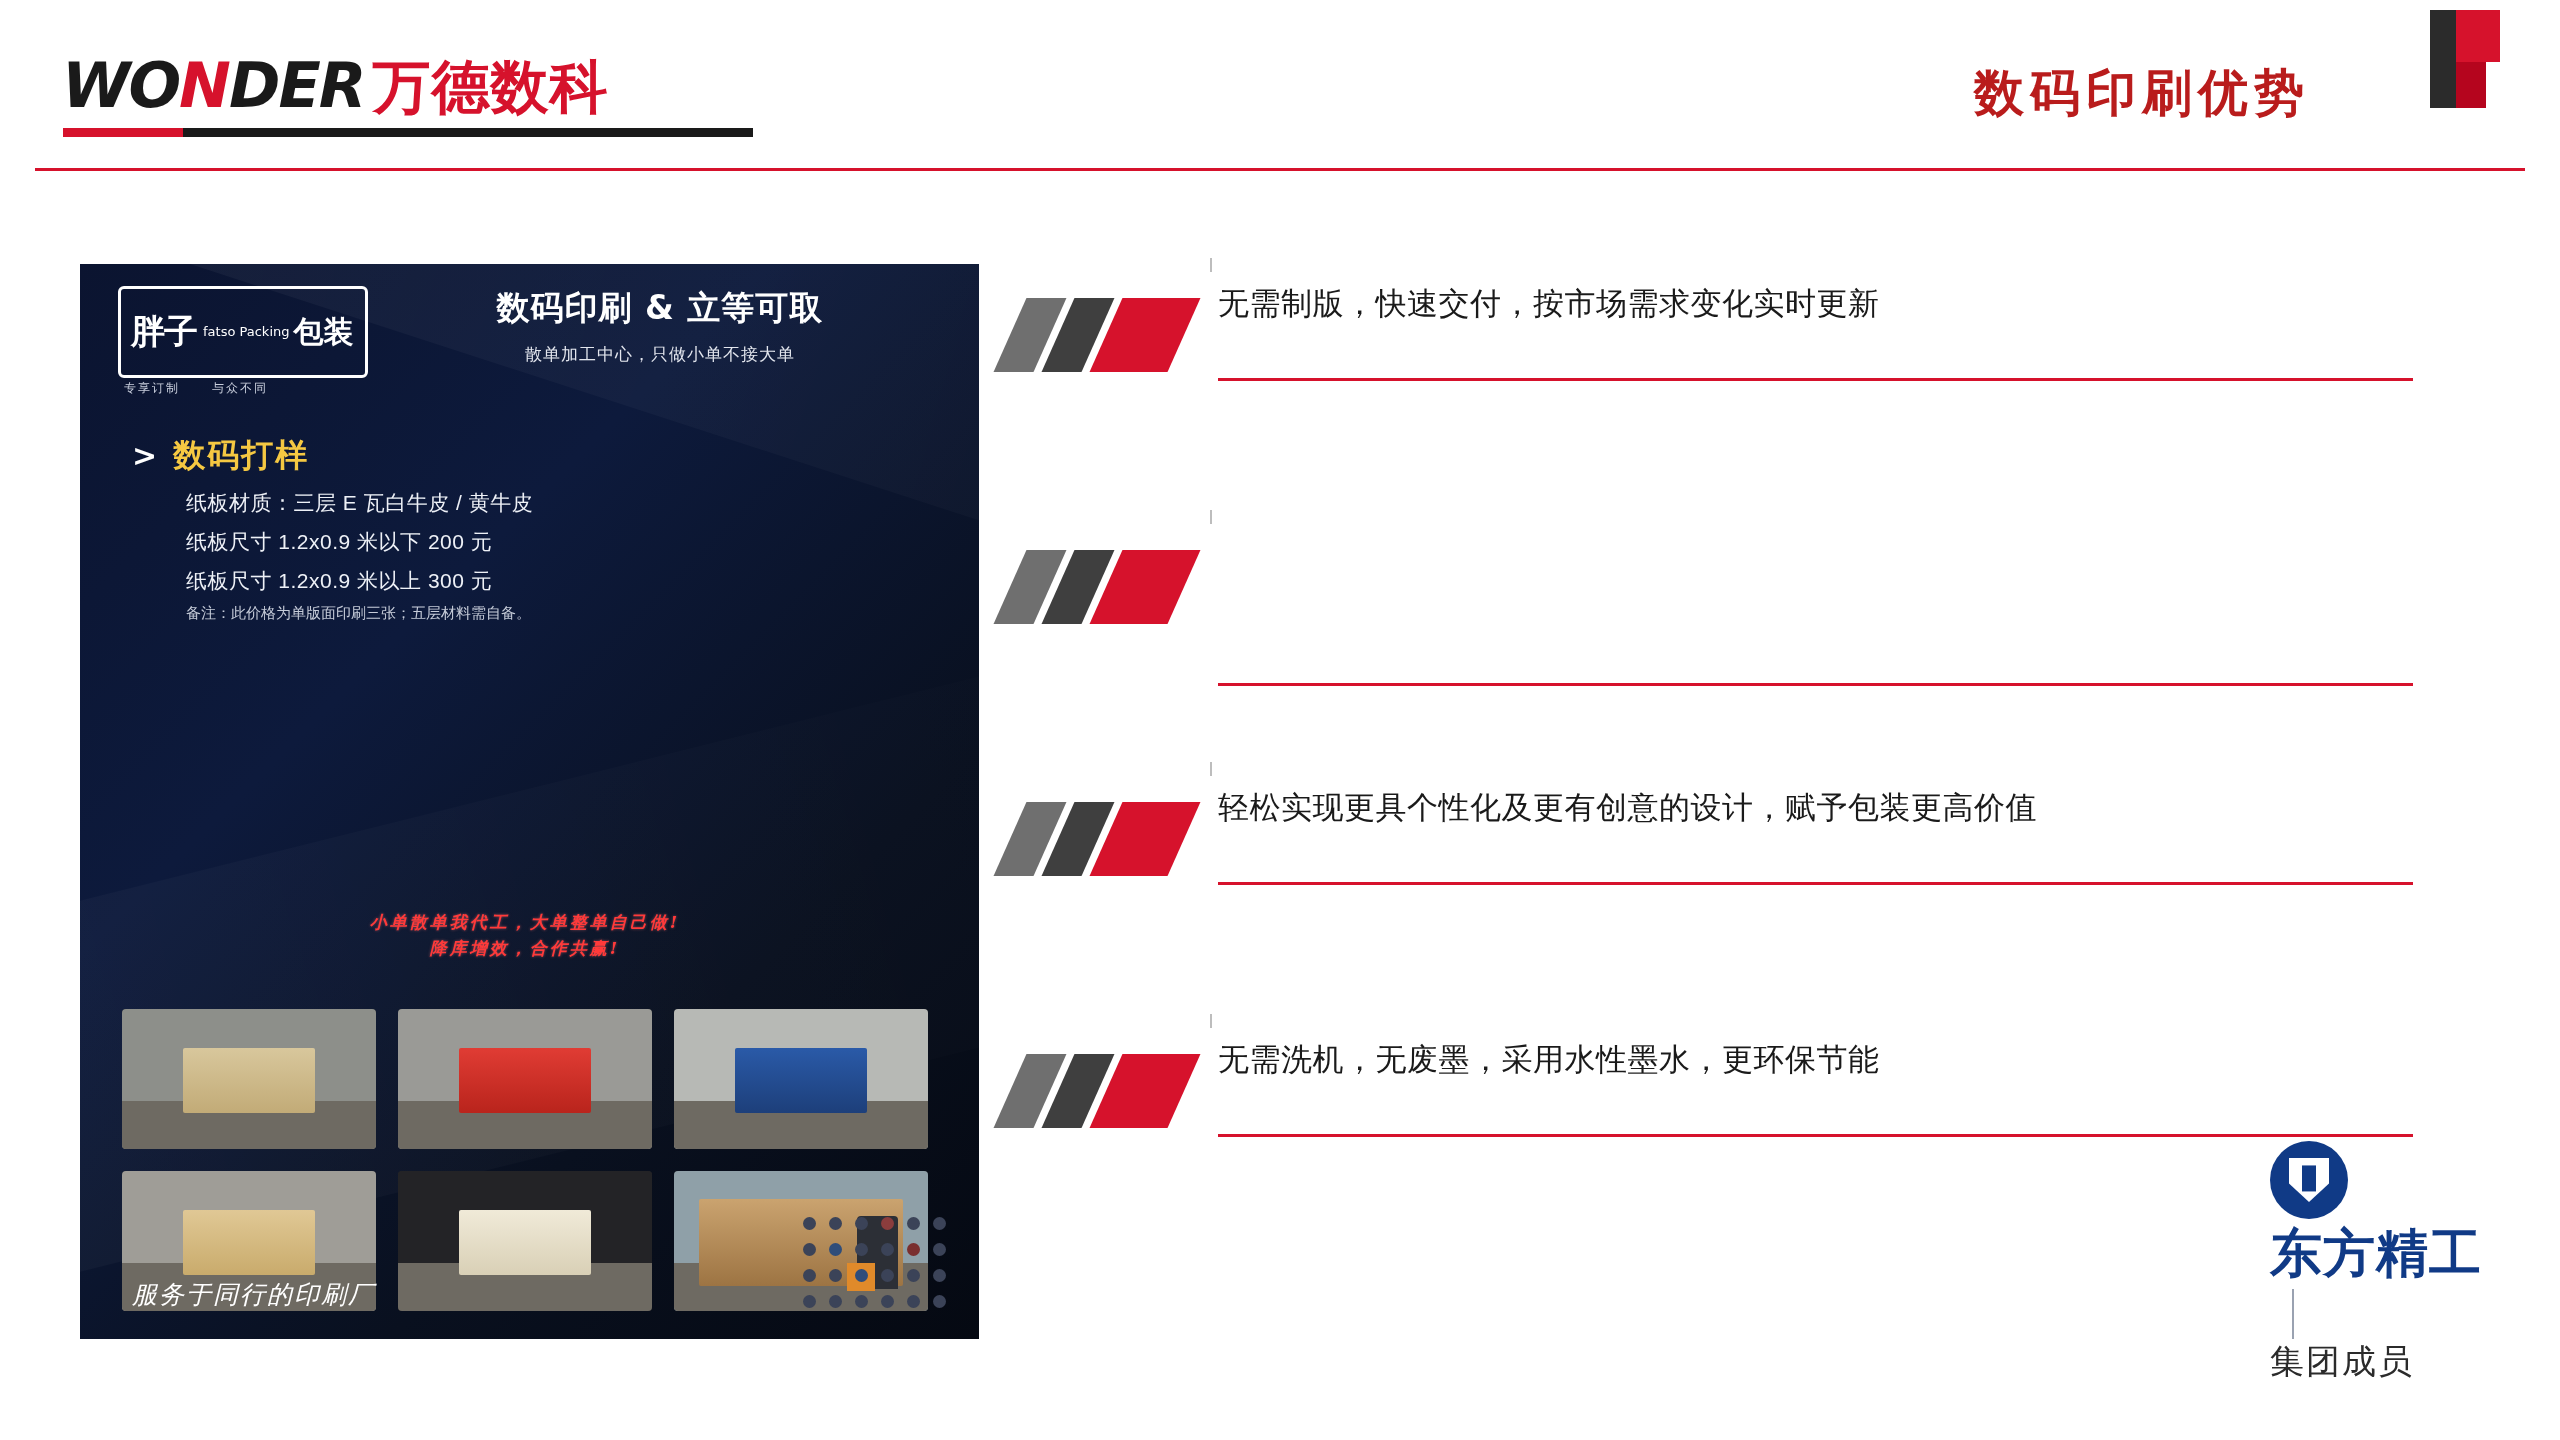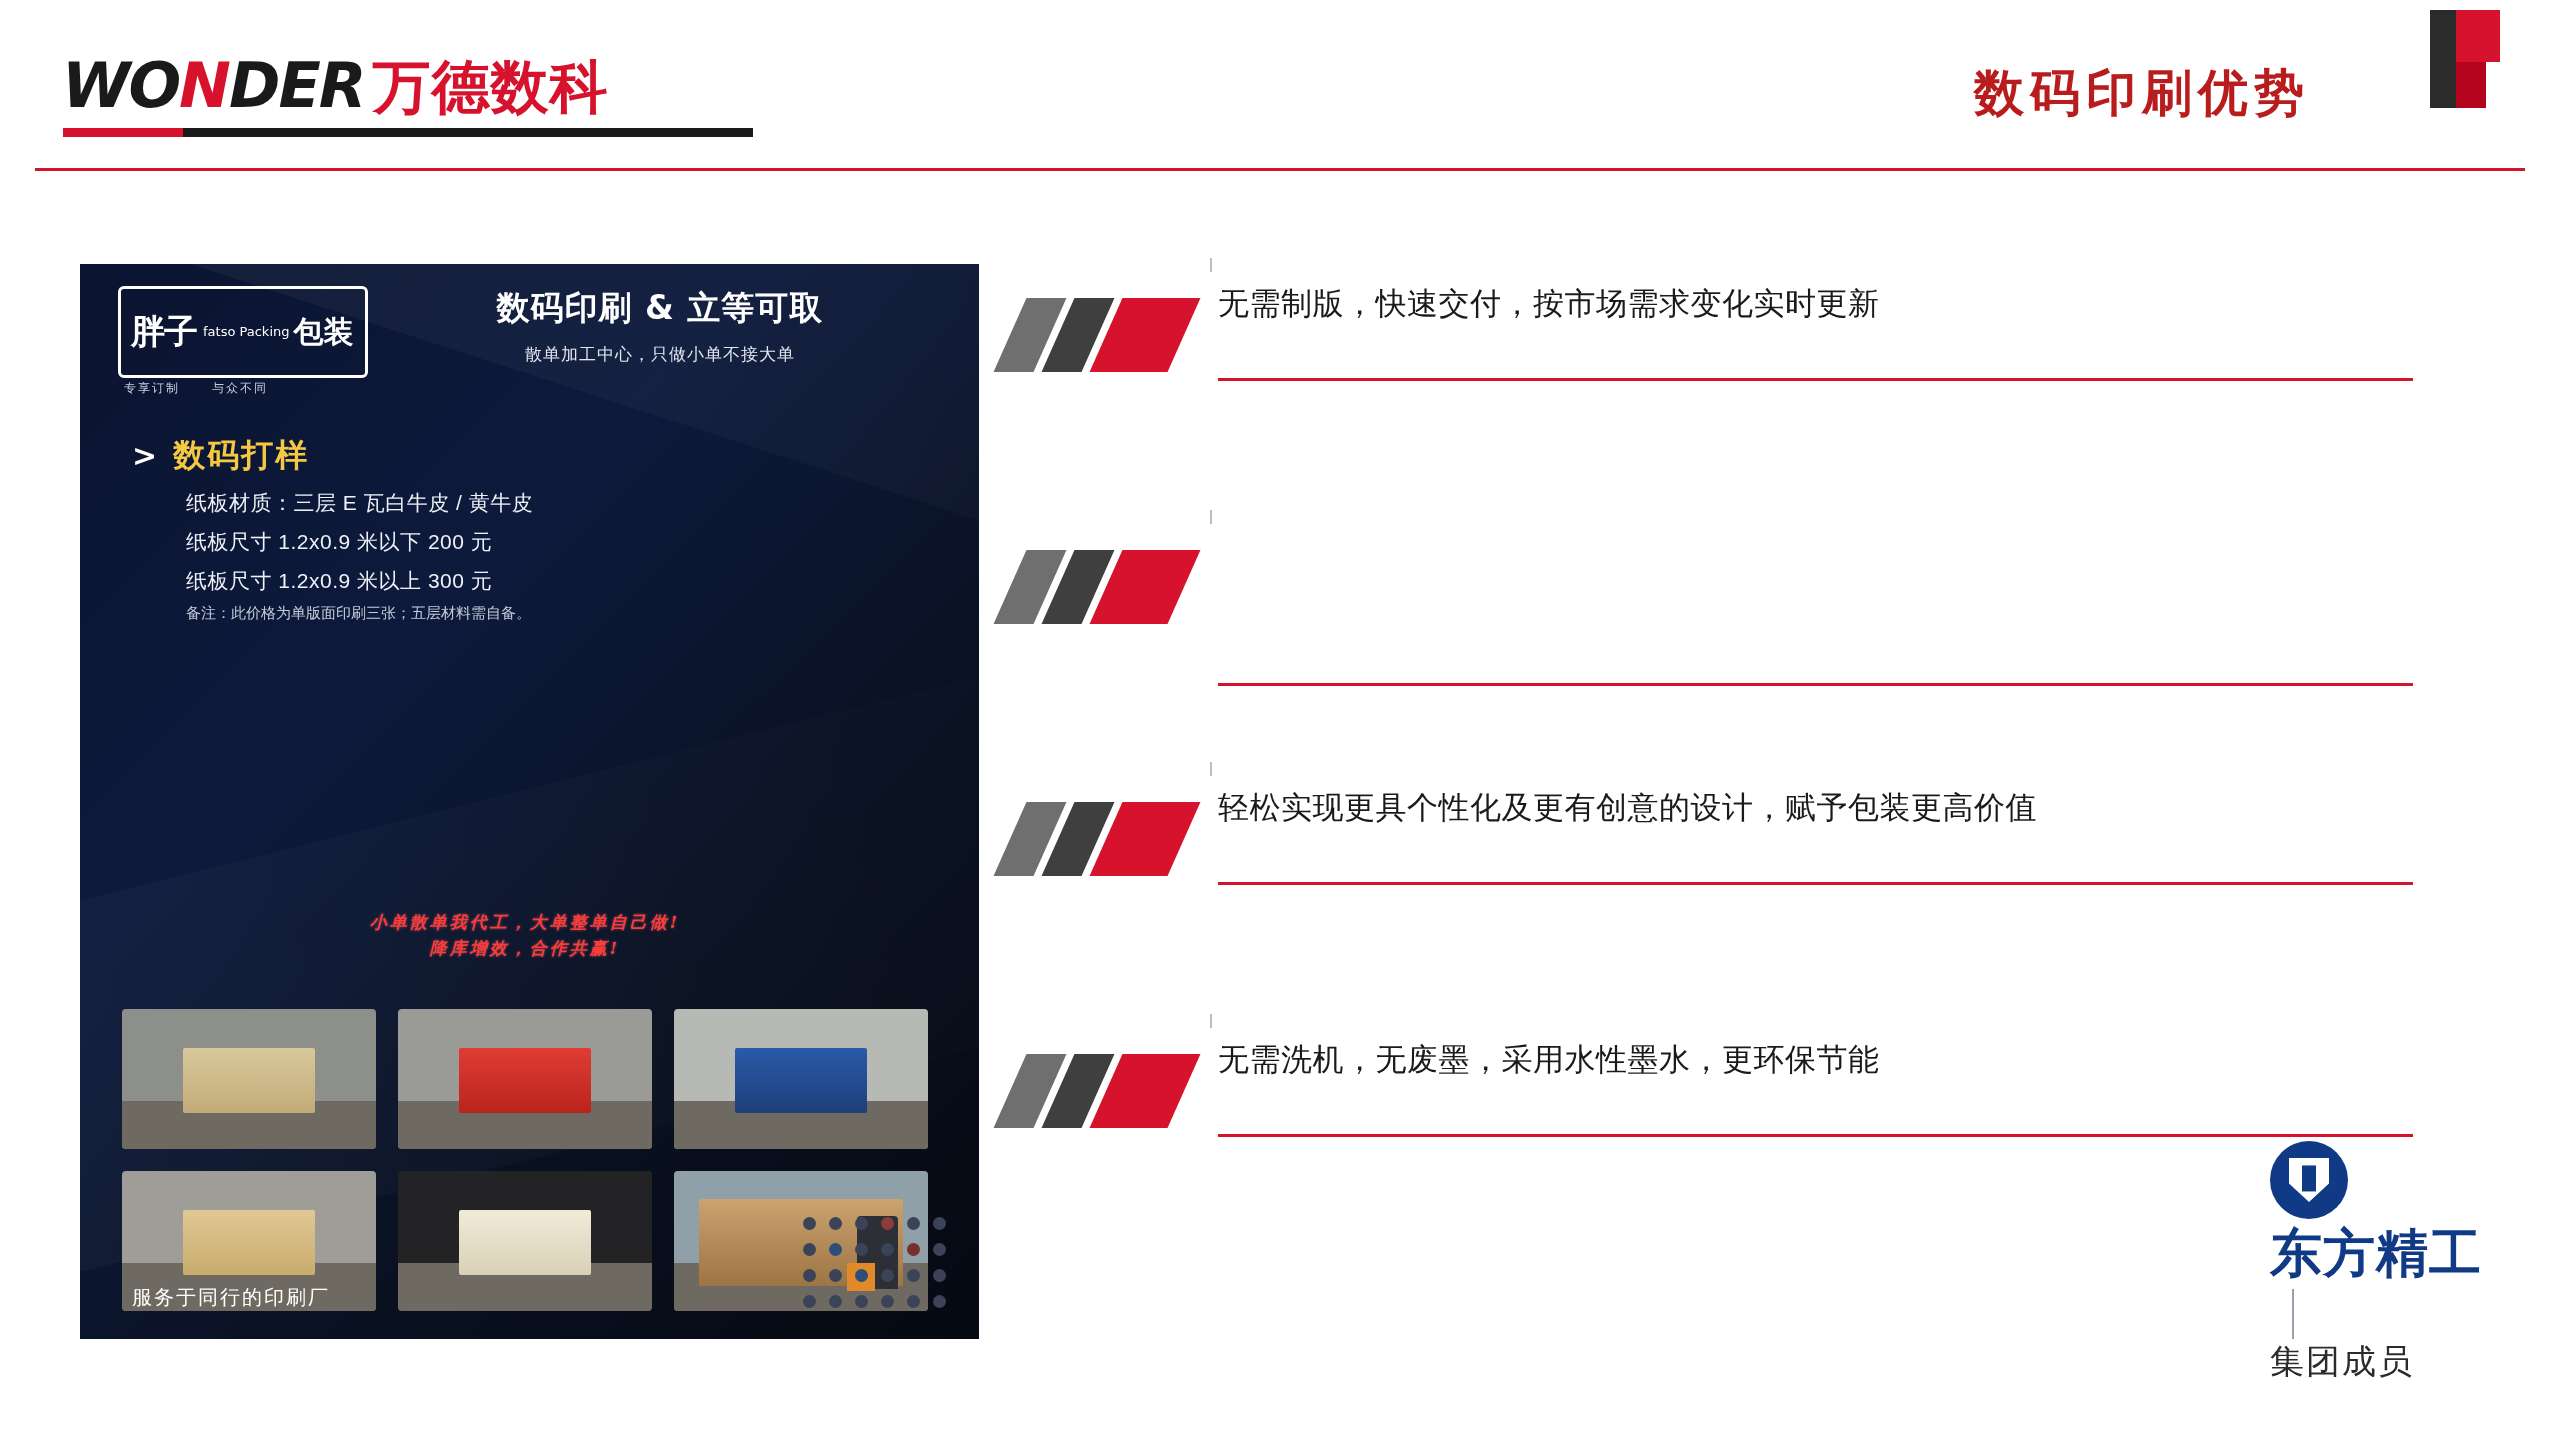--- a/index.html
+++ b/index.html
@@ -284,23 +284,24 @@
     right: 12%;
     bottom: 16%;
     width: 16%;
     height: 52%;
     background: #2c2f36;
     border-radius: 4px 4px 0 0;
   }
   .poster-footer {
     position: absolute;
     left: 52px; bottom: 28px;
-    font-size: 20px;
+    font-size: 25px;
     color: #ffffff;
     letter-spacing: 2px;
+    font-style: italic;
   }
   .dots {
     position: absolute;
     right: 26px; bottom: 26px;
     width: 150px; height: 96px;
   }
   .dots i {
     position: absolute;
     width: 13px; height: 13px;
     border-radius: 50%;

